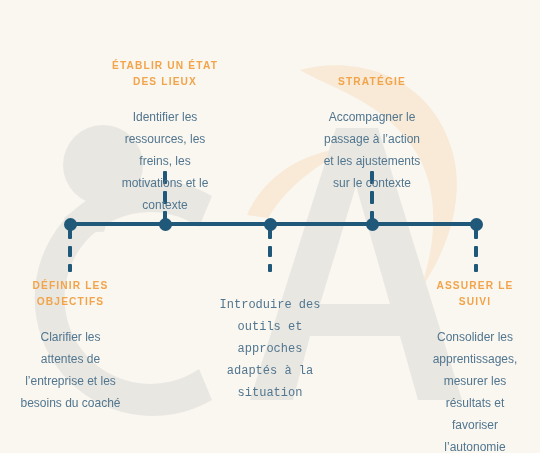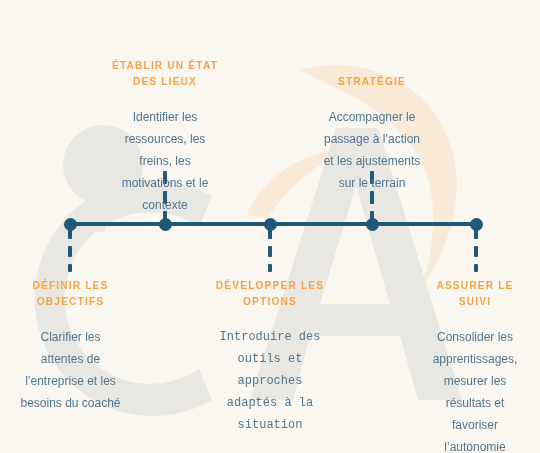--- a/index.html
+++ b/index.html
@@ -175,36 +175,32 @@
       <span>DES  LIEUX</span>
     </div>
     <p class="step-desc" style="padding:0 8px;">Identifier les ressources, les freins, les motivations et le contexte</p>
   </div>
 
   <div class="step-block above" style="left:292px; top:58px; width:160px;">
     <div class="step-title">
       <br>
       <span>STRATÉGIE</span>
     </div>
-    <p class="step-desc" style="padding:0 12px;">Accompagner le passage à l’action et les ajustements sur le terrain</p>
+    <p class="step-desc" style="padding:0 12px;">Accompagner le passage à l’action et les ajustements sur le contexte</p>
   </div>
 
   <div class="step-block below" style="left:-2px; top:278px; width:145px;">
     <div class="step-title">
       <span>DÉFINIR  LES</span><br>
       <span>OBJECTIFS</span>
     </div>
     <p class="step-desc" style="padding:0 6px;">Clarifier les attentes de l’entreprise et les besoins du coaché</p>
   </div>
 
   <div class="step-block below" style="left:196px; top:278px; width:148px;">
-    <div class="step-title">
-      <span>DÉVELOPPER  LES</span><br>
-      <span>OPTIONS</span>
-    </div>
     <p class="step-desc" style="padding:0 4px;font-family:Liberation Mono, monospace;">Introduire des outils et approches adaptés à la situation</p>
   </div>
 
   <div class="step-block below" style="left:404px; top:278px; width:142px;">
     <div class="step-title">
       <span>ASSURER  LE</span><br>
       <span>SUIVI</span>
     </div>
     <p class="step-desc" style="padding:0 10px;">Consolider les apprentissages, mesurer les résultats et favoriser l’autonomie</p>
   </div>

